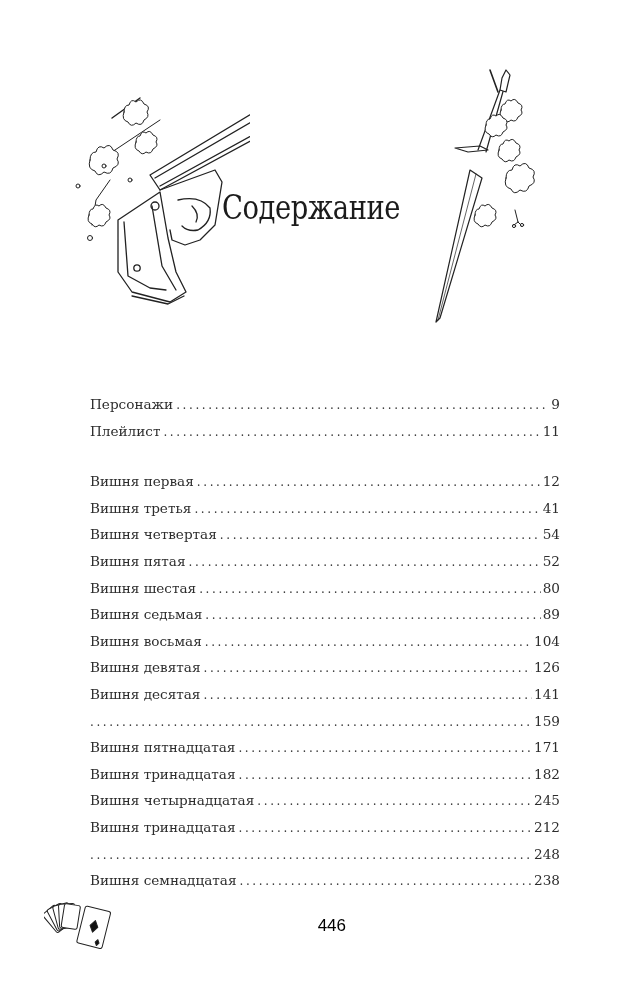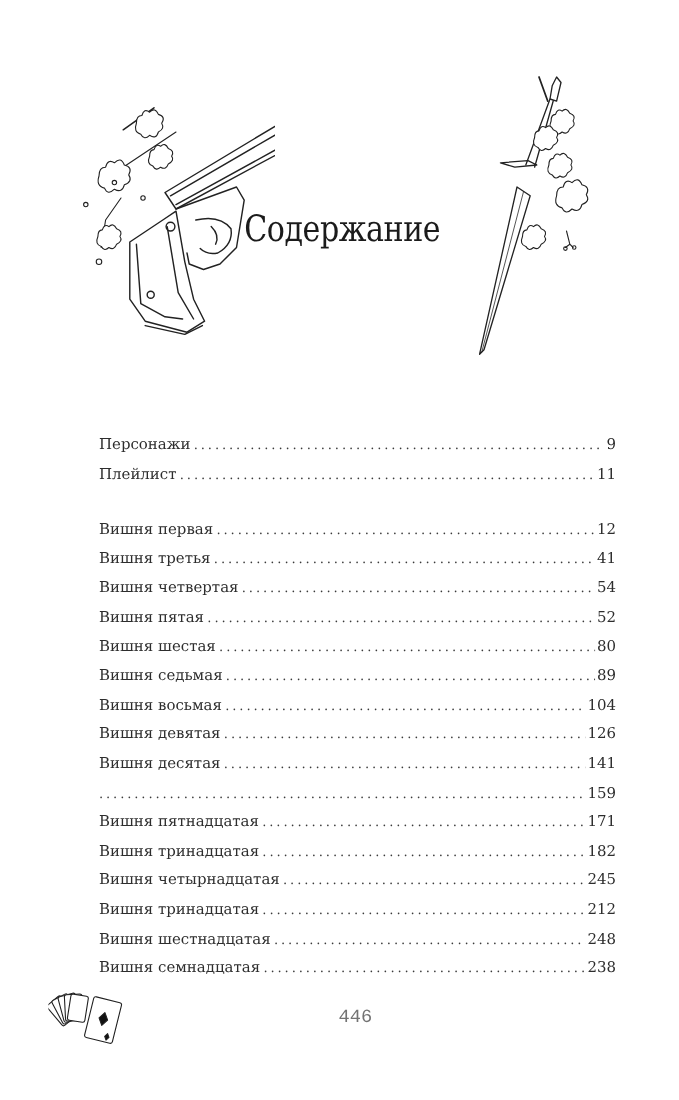--- a/index.html
+++ b/index.html
@@ -20,22 +20,22 @@
     font-size: 13.6px; color: #2d2d2d;
   }
   .toc-row .lbl { white-space: nowrap; padding-right: 3px; }
   .toc-row .dots {
     flex: 1; overflow: hidden; white-space: nowrap; color: #3a3a3a;
     letter-spacing: 2.6px; font-size: 12px;
   }
   .toc-row .num { white-space: nowrap; padding-left: 2px; text-align: right; }
   .gap { height: 24px; }
   .page-num {
-    position: absolute; left: 300px; top: 916px; width: 46px; text-align: center;
-    font-family: Liberation Mono, monospace; font-size: 17px; color: #737373;
+    position: absolute; left: 300px; top: 916px; width: 46px; text-align: right;
+    font-family: Liberation Sans, sans-serif; font-size: 17px; color: #000000;
   }
 </style>
 </head>
 <body>
 
 <div class="page">
 
   <svg class="illus" style="left:60px;top:80px" width="190" height="230" viewBox="60 80 190 230" fill="none" stroke="#222" stroke-width="1.3" stroke-linejoin="round" stroke-linecap="round">
 
     <path d="M150 175 L268 104 L275 98 L284 102 L286 116 L282 124 L160 190 Z" fill="#fff"></path>
@@ -173,21 +173,20 @@
       <span class="lbl">Вишня четырнадцатая</span>
       <span class="dots">........................................................................................................................</span>
       <span class="num">245</span>
     </div>
     <div class="toc-row">
       <span class="lbl">Вишня тринадцатая</span>
       <span class="dots">........................................................................................................................</span>
       <span class="num">212</span>
     </div>
     <div class="toc-row">
-      <span class="lbl">Вишня шестнадцатая</span>
       <span class="dots">........................................................................................................................</span>
       <span class="num">248</span>
     </div>
     <div class="toc-row">
       <span class="lbl">Вишня семнадцатая</span>
       <span class="dots">........................................................................................................................</span>
       <span class="num">238</span>
     </div>
   </div>
 

